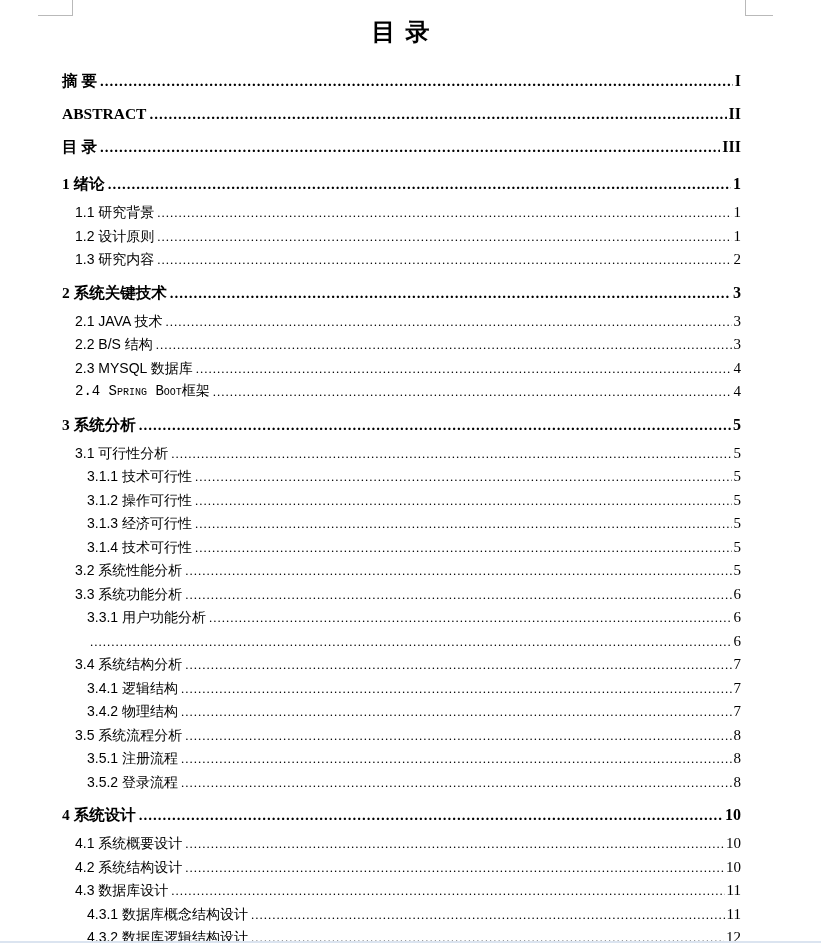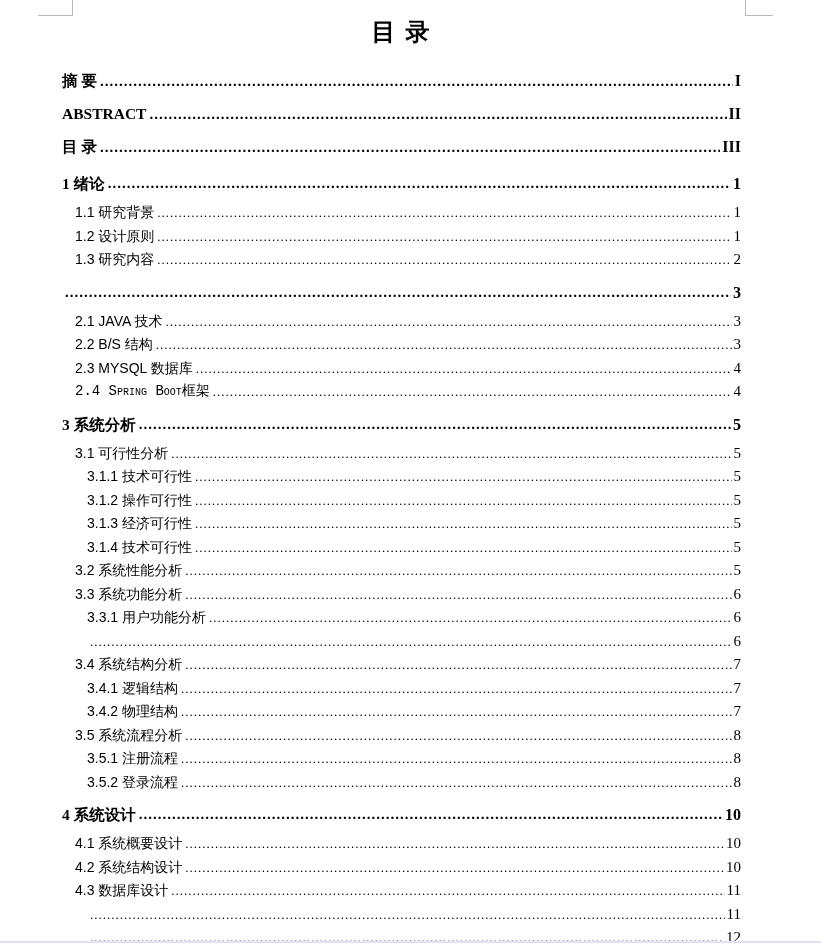--- a/index.html
+++ b/index.html
@@ -60,21 +60,21 @@
     white-space: nowrap;
   }
   
   .row.l0 {
     height: 33px;
     line-height: 33px;
     font-size: 15.5px;
     font-weight: bold;
     font-family: "Liberation Serif", "DejaVu Serif", serif;
   }
-  .row.chapter { margin-top: 4px; margin-bottom: 1px; align-items: center; }
+  .row.chapter { margin-top: 4px; margin-bottom: 1px; }
   
   .row.l1 {
     height: 23.5px;
     line-height: 23.5px;
     font-size: 14px;
     font-family: "Liberation Sans", "DejaVu Sans", sans-serif;
     padding-left: 13px;
     align-items: flex-end;
   }
   
@@ -152,20 +152,21 @@
           <span class="label">1.2 设计原则</span>
           <span class="dots">................................................................................................................................................................................................................................................................................................................................................................................................................</span>
           <span class="num">1</span>
         </div>
         <div class="row l1">
           <span class="label">1.3 研究内容</span>
           <span class="dots">................................................................................................................................................................................................................................................................................................................................................................................................................</span>
           <span class="num">2</span>
         </div>
         <div class="row l0 chapter">
+          <span class="label">2 系统关键技术</span>
           <span class="dots">................................................................................................................................................................................................................................................................................................................................................................................................................</span>
           <span class="num">3</span>
         </div>
         <div class="row l1">
           <span class="label">2.1 JAVA 技术</span>
           <span class="dots">................................................................................................................................................................................................................................................................................................................................................................................................................</span>
           <span class="num">3</span>
         </div>
         <div class="row l1">
           <span class="label">2.2 B/S 结构</span>
@@ -275,24 +276,26 @@
           <span class="label">4.2 系统结构设计</span>
           <span class="dots">................................................................................................................................................................................................................................................................................................................................................................................................................</span>
           <span class="num">10</span>
         </div>
         <div class="row l1">
           <span class="label">4.3 数据库设计</span>
           <span class="dots">................................................................................................................................................................................................................................................................................................................................................................................................................</span>
           <span class="num">11</span>
         </div>
         <div class="row l2">
+          <span class="label">4.3.1 数据库概念结构设计</span>
           <span class="dots">................................................................................................................................................................................................................................................................................................................................................................................................................</span>
           <span class="num">11</span>
         </div>
         <div class="row l2">
+          <span class="label">4.3.2 数据库逻辑结构设计</span>
           <span class="dots">................................................................................................................................................................................................................................................................................................................................................................................................................</span>
           <span class="num">12</span>
         </div>
       </div>
   </div>
 
   <div class="bottom-edge"></div>
 </div>
 
 </body></html>

